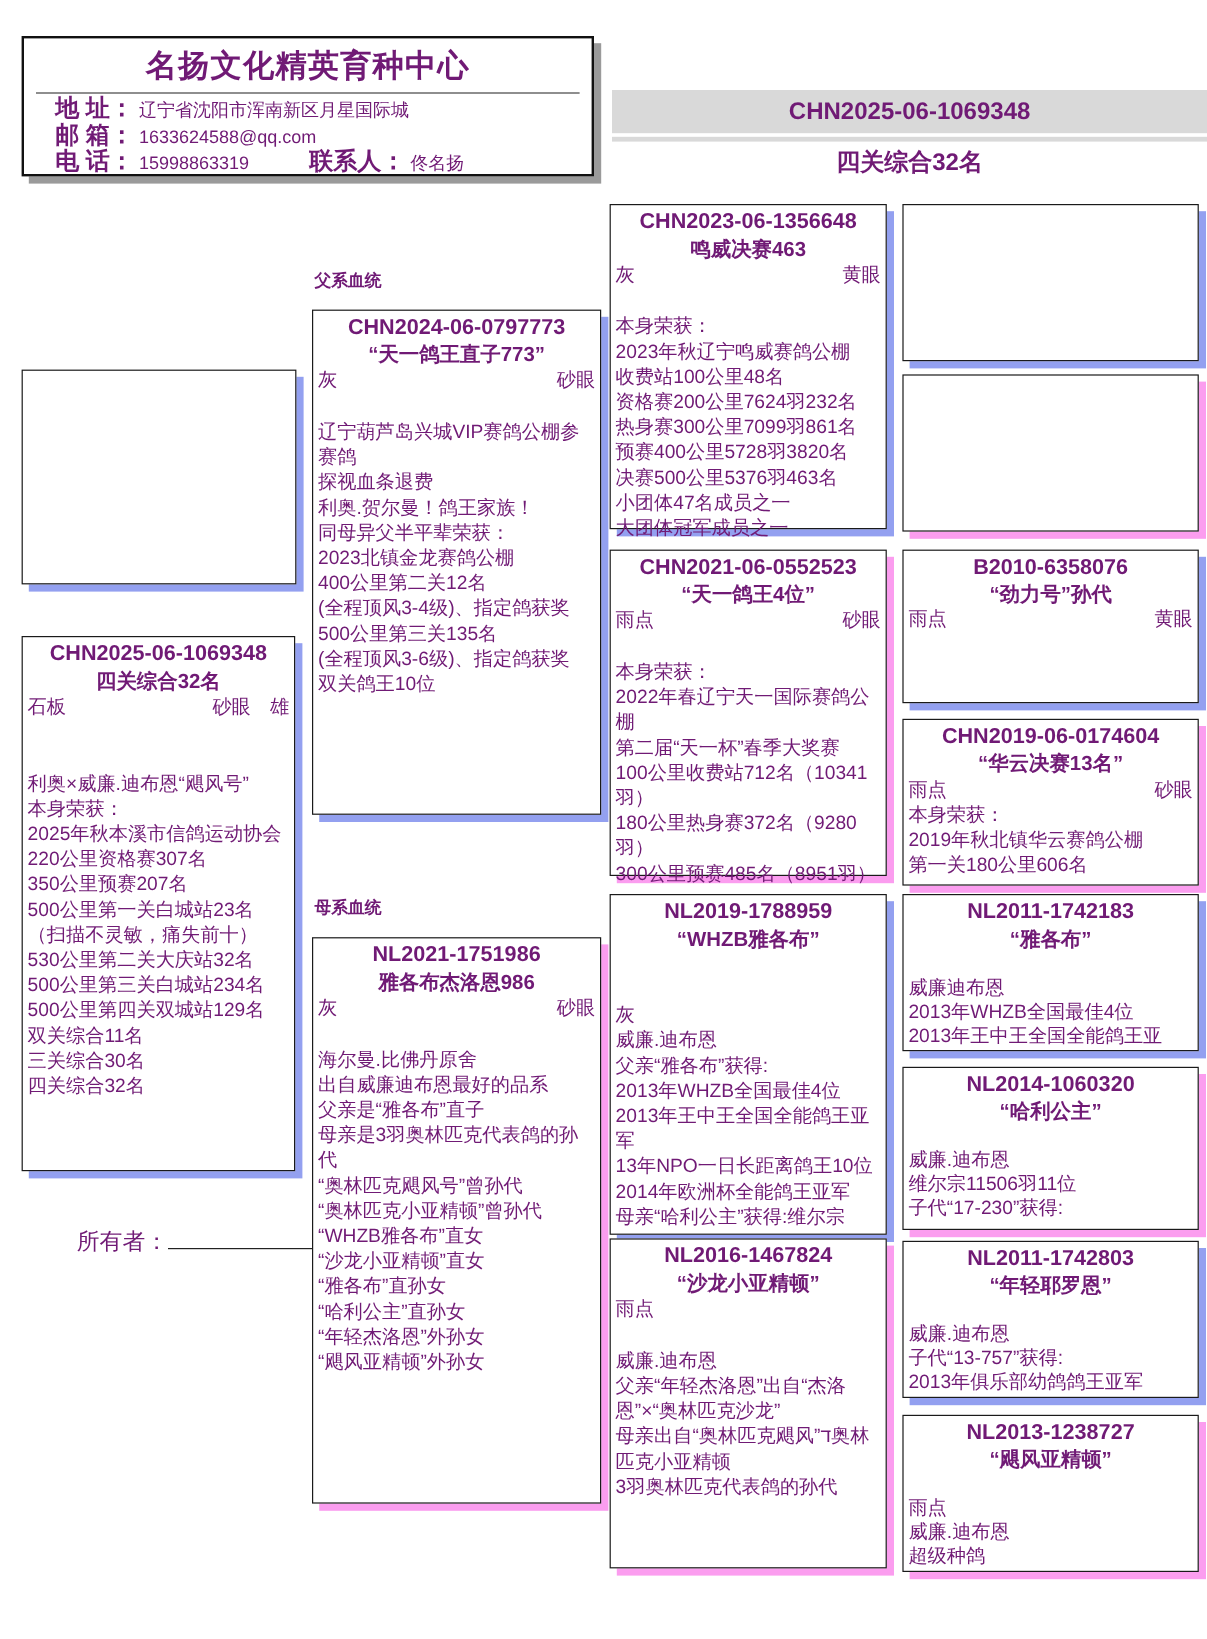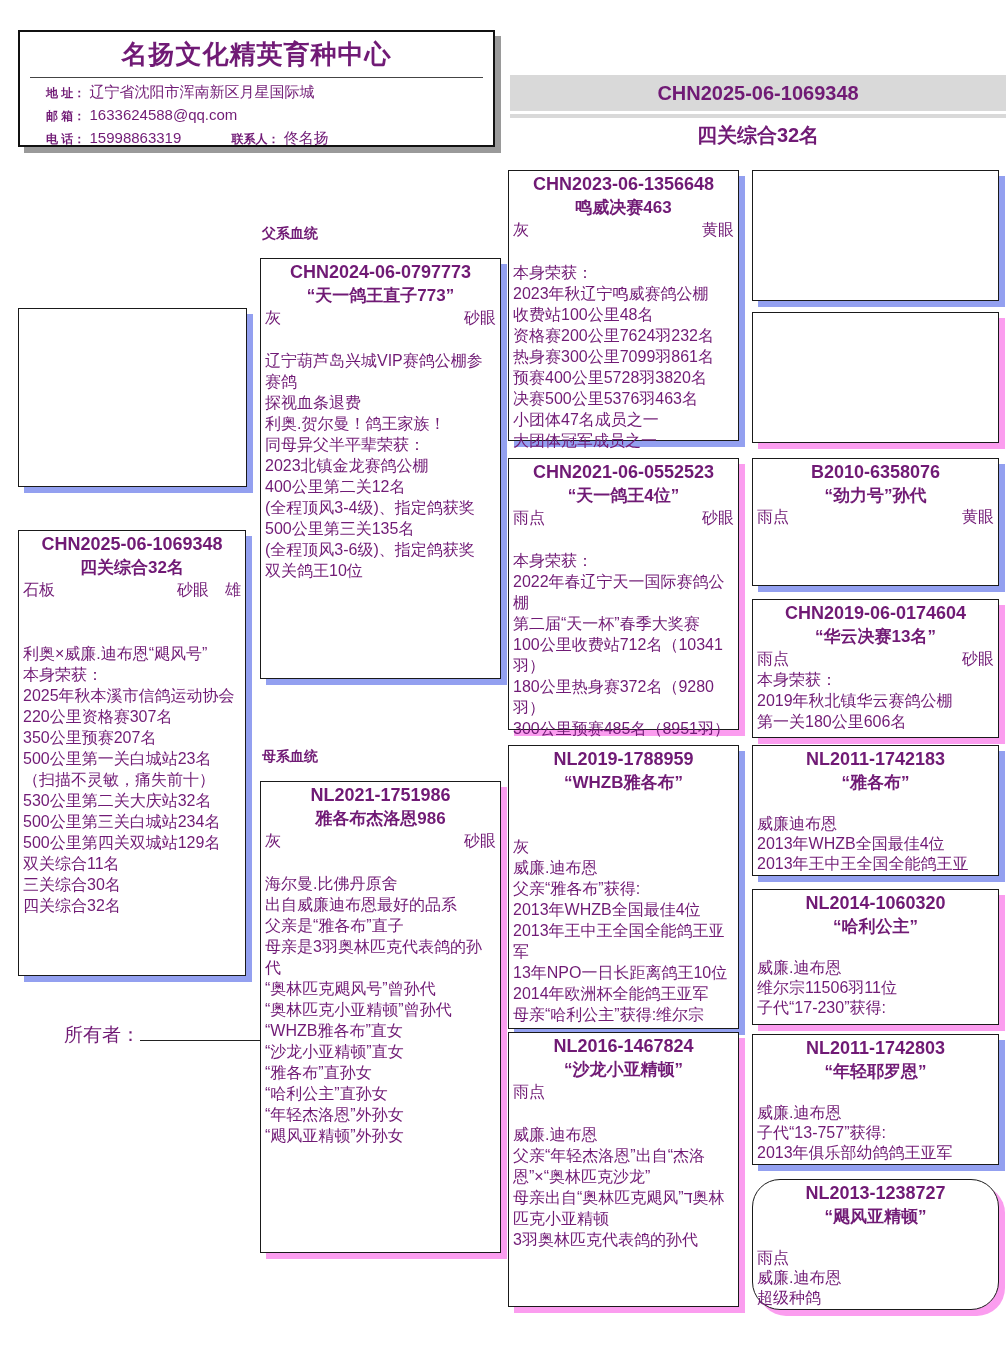--- a/index.html
+++ b/index.html
@@ -5,21 +5,21 @@
   html,body{margin:0;padding:0;background:#fff;}
   #page{position:relative;width:1006px;height:1366px;background:#fff;
         font-family:"Liberation Sans","DejaVu Sans",sans-serif;color:#701a75;overflow:hidden;}
 
   
   .header-box{position:absolute;left:18px;top:30px;width:473px;height:113px;
               border:2px solid #111;background:#fff;box-shadow:6px 6px 0 #9a9a9a;}
   .header-title{text-align:center;font-size:26px;font-weight:bold;padding-top:5px;letter-spacing:1px;}
   .header-rule{border:none;border-top:1.5px solid #444;margin:5px 10px 3px;}
   .header-row{padding-left:26px;font-size:15px;line-height:21px;white-space:nowrap;}
-  .hlabel{font-weight:bold;font-size:12px;}
+  .hlabel{font-weight:bold;font-size:20px;}
   .hval{font-size:15px;}
   .contact-gap{margin-left:46px;}
 
   
   .title-bar{position:absolute;left:510px;top:75px;width:496px;height:36px;background:#d9d9d9;
              text-align:center;font-weight:bold;font-size:20px;line-height:36px;}
   .title-bar-underline{position:absolute;left:510px;top:114px;width:496px;height:4px;background:#d9d9d9;}
   .subtitle{position:absolute;left:510px;top:122px;width:496px;text-align:center;
             font-weight:bold;font-size:20px;}
 
@@ -254,21 +254,21 @@
 
   <div class="pbox blue" style="left:752px;top:1034px;width:247px;height:131px;line-height:20px;">
     <div class="ptitle big">NL2011-1742803</div>
     <div class="ptitle">“年轻耶罗恩”</div>
     <div class="pbody">
 威廉.迪布恩
 子代“13-757”获得:
 2013年俱乐部幼鸽鸽王亚军</div>
   </div>
 
-  <div class="pbox pink" style="left:752px;top:1179px;width:247px;height:131px;line-height:20px;border-radius:28px;">
+  <div class="pbox pink" style="left:752px;top:1179px;width:247px;height:131px;line-height:20px;">
     <div class="ptitle big">NL2013-1238727</div>
     <div class="ptitle">“飓风亚精顿”</div>
     <div class="pbody">
 雨点
 威廉.迪布恩
 超级种鸽</div>
   </div>
 
 </div>
 

